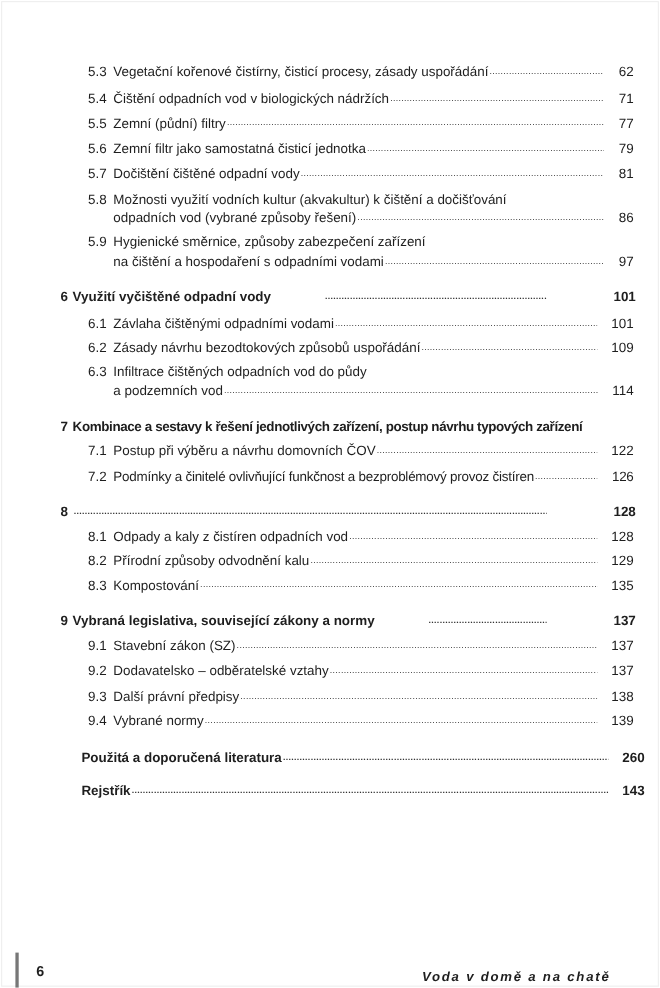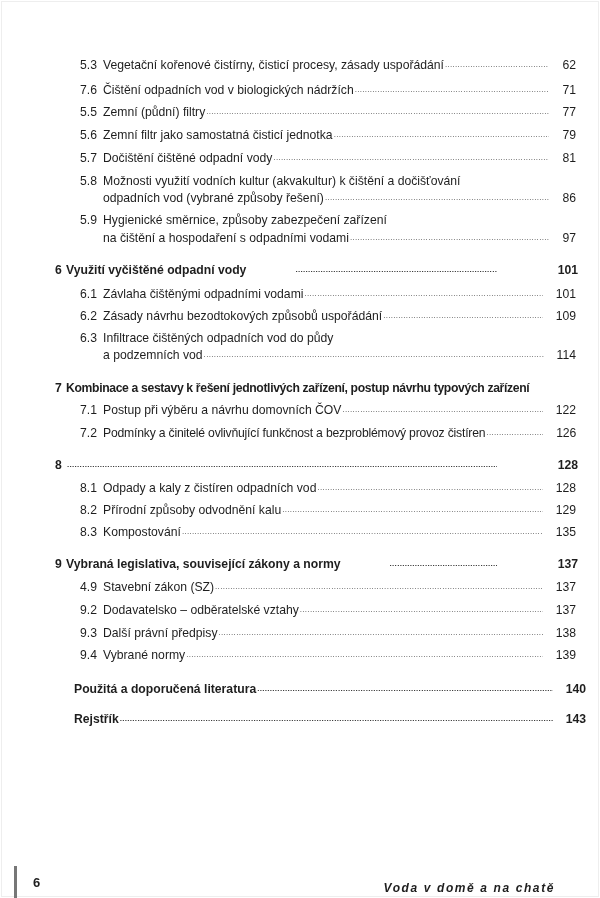--- a/index.html
+++ b/index.html
@@ -61,21 +61,21 @@
   <div class="row sub" style="top:57px">
     <span class="num">5.3</span>
     <span class="line">
         <span class="title">Vegetační kořenové čistírny, čisticí procesy, zásady uspořádání</span>
         <span class="dots"></span>
         <span class="page">62</span>
       </span>
   </div>
 
   <div class="row sub" style="top:82px">
-    <span class="num">7.6</span>
+    <span class="num">5.4</span>
     <span class="line">
         <span class="title">Čištění odpadních vod v biologických nádržích</span>
         <span class="dots"></span>
         <span class="page">71</span>
       </span>
   </div>
 
   <div class="row sub" style="top:104px">
     <span class="num">5.5</span>
     <span class="line">
@@ -231,21 +231,21 @@
   <div class="row chap" style="top:556px">
     <span class="num">9</span>
     <span class="line">
         <span class="title">Vybraná legislativa, související zákony a normy</span>
         <span class="dots"></span>
         <span class="page">137</span>
       </span>
   </div>
 
   <div class="row sub" style="top:579px">
-    <span class="num">4.9</span>
+    <span class="num">9.1</span>
     <span class="line">
         <span class="title">Stavební zákon (SZ)</span>
         <span class="dots"></span>
         <span class="page">137</span>
       </span>
   </div>
 
   <div class="row sub" style="top:602px">
     <span class="num">9.2</span>
     <span class="line">
@@ -270,21 +270,21 @@
         <span class="title">Vybrané normy</span>
         <span class="dots"></span>
         <span class="page">139</span>
       </span>
   </div>
 
   <div class="row extra" style="top:681px">
     <span class="line">
         <span class="title">Použitá a doporučená literatura</span>
         <span class="dots"></span>
-        <span class="page">140</span>
+        <span class="page">260</span>
       </span>
   </div>
 
   <div class="row extra" style="top:711px">
     <span class="line">
         <span class="title">Rejstřík</span>
         <span class="dots"></span>
         <span class="page">143</span>
       </span>
   </div>

